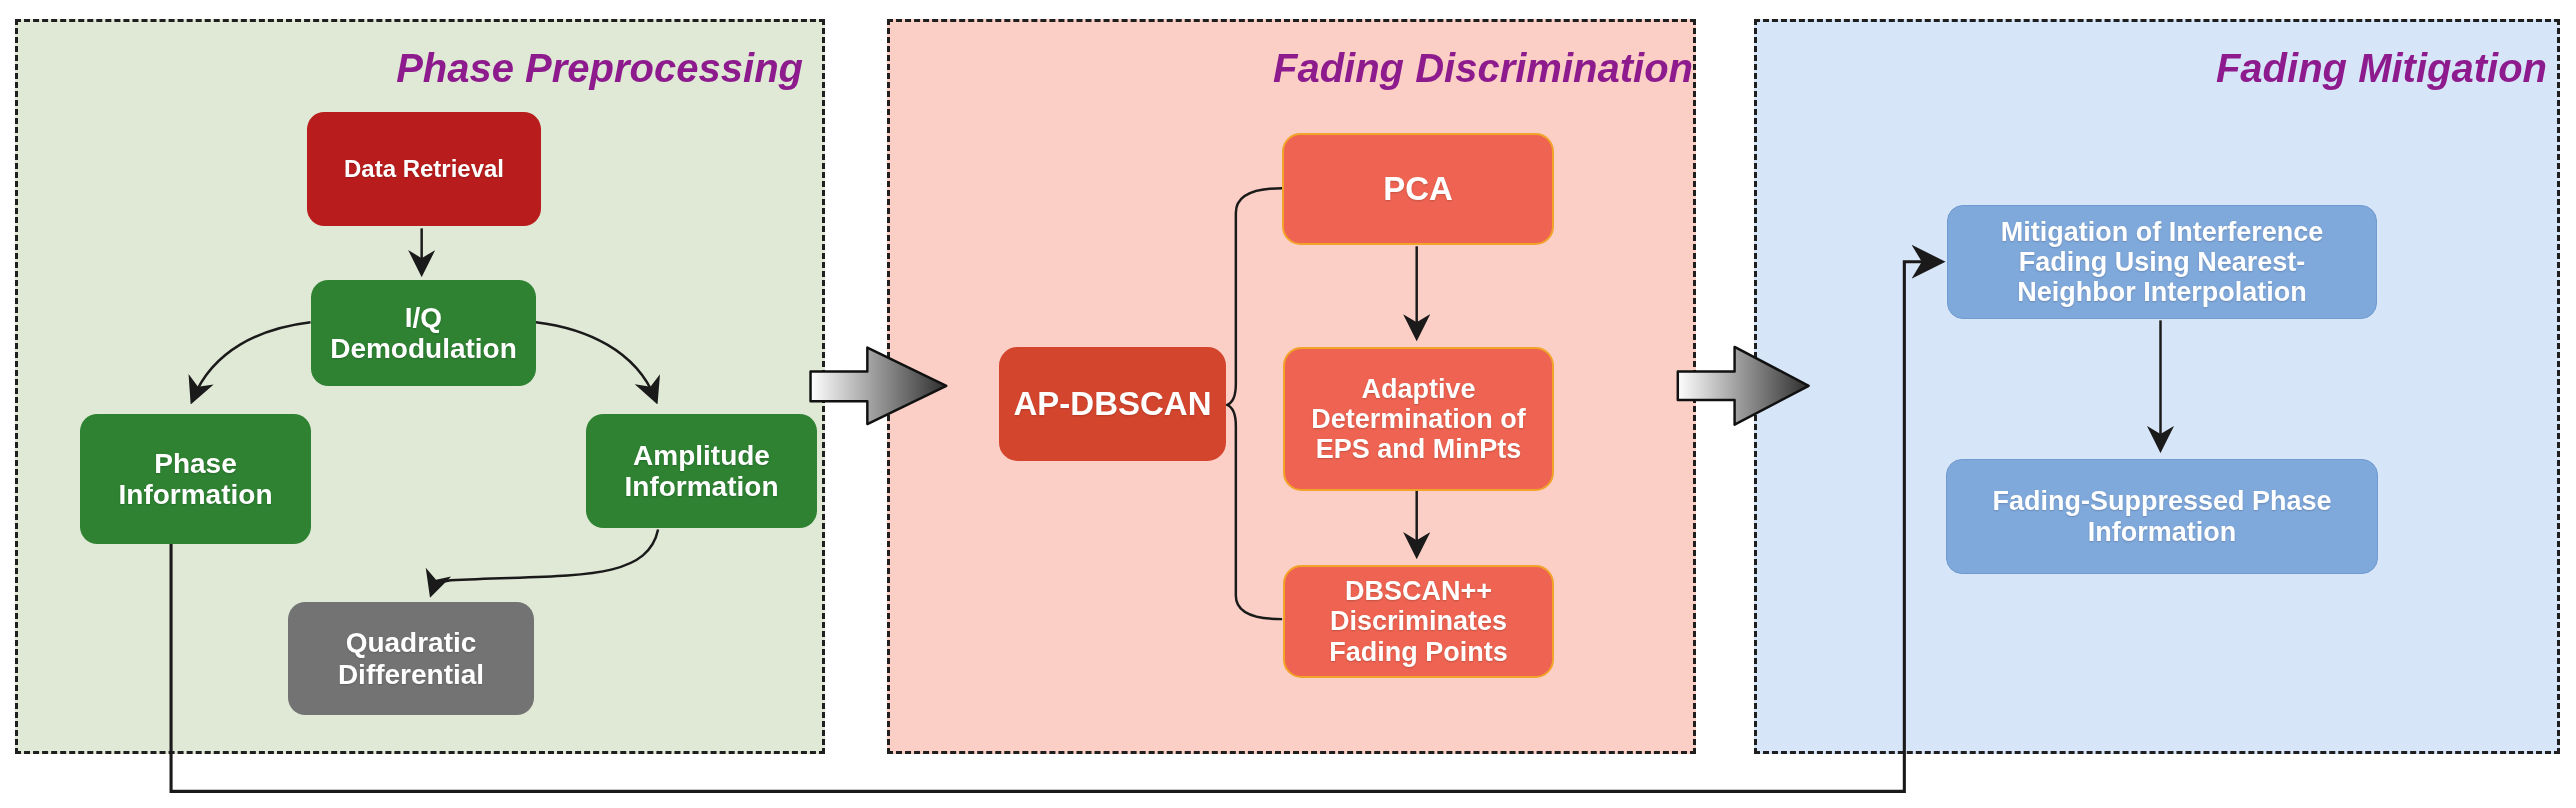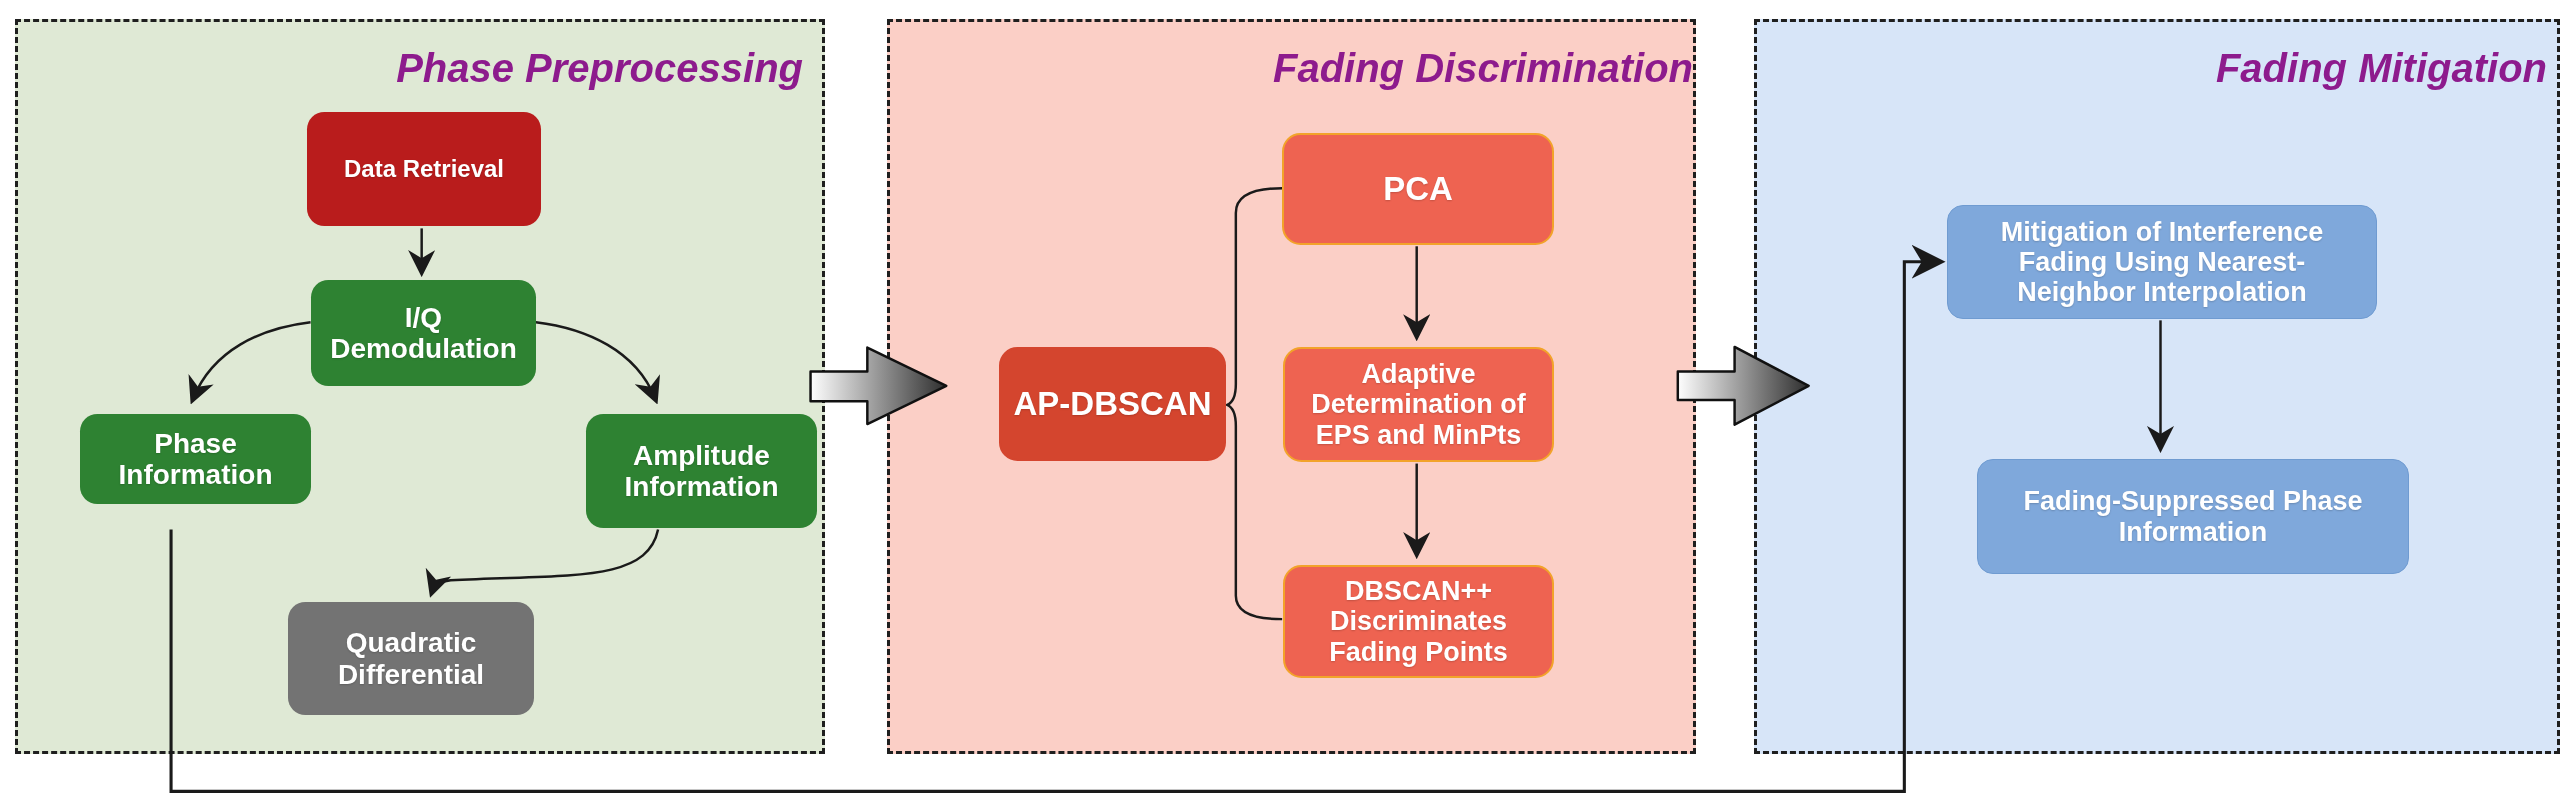--- a/index.html
+++ b/index.html
@@ -58,34 +58,34 @@
 
   <path d="M3500,519 L3500,723" fill="none" stroke-width="4" marker-end="url(#ah)" style="stroke: rgb(26, 26, 26);"></path>
 
   <polygon points="1313,602 1405,602 1405,563 1533,625 1405,687 1405,650 1313,650" fill="url(#grayGrad)" stroke="#111111" stroke-width="4" stroke-linejoin="round"></polygon>
   <polygon points="2718,602 2810,602 2810,562 2930,625 2810,688 2810,648 2718,648" fill="url(#grayGrad)" stroke="#111111" stroke-width="4" stroke-linejoin="round"></polygon>
 </svg>
 
 <div class="node green" style="left: 307px; top: 112px; width: 234px; height: 114px; font-size: 24px; background: #b91c1c;">Data Retrieval</div>
 <div class="node green" style="left: 311px; top: 280px; width: 225px; height: 106px; font-size: 28px; background: rgb(46, 130, 50);">I/Q
 Demodulation</div>
-<div class="node green" style="left: 80px; top: 414px; width: 231px; height: 90px; font-size: 28px; background: rgb(46, 130, 50);">Phase
+<div class="node green" style="left: 80px; top: 414px; width: 231px; height: 130px; font-size: 28px; background: rgb(46, 130, 50);">Phase
 Information</div>
 <div class="node green" style="left: 543px; top: 414px; width: 231px; height: 114px; font-size: 28px; background: rgb(46, 130, 50); margin-left: 43px;">Amplitude
 Information</div>
 <div class="node green" style="left: 288px; top: 602px; width: 246px; height: 113px; font-size: 28px; background: #737373;">Quadratic
 Differential</div>
 
 <div class="node red" style="left: 999px; top: 347px; width: 227px; height: 114px; font-size: 33px; background: rgb(212, 69, 46); border-color: rgb(212, 69, 46);">AP-DBSCAN</div>
 <div class="node red" style="left: 1282px; top: 133px; width: 272px; height: 112px; font-size: 33px; background: rgb(238, 99, 81); border-color: rgb(242, 163, 42);">PCA</div>
-<div class="node red" style="left: 1283px; top: 347px; width: 271px; height: 115px; font-size: 27px; background: rgb(238, 99, 81); border-color: rgb(242, 163, 42);">Adaptive
+<div class="node red" style="left: 1283px; top: 347px; width: 271px; height: 144px; font-size: 27px; background: rgb(238, 99, 81); border-color: rgb(242, 163, 42);">Adaptive
 Determination of
 EPS and MinPts</div>
 <div class="node red" style="left: 1283px; top: 565px; width: 271px; height: 113px; font-size: 27px; background: rgb(238, 99, 81); border-color: rgb(242, 163, 42);">DBSCAN++
 Discriminates
 Fading Points</div>
 
 <div class="node blue" style="left: 1947px; top: 205px; width: 430px; height: 114px; font-size: 27px; background: rgb(127, 168, 219); border-color: rgb(111, 155, 209);">Mitigation of Interference
 Fading Using Nearest-
 Neighbor Interpolation</div>
-<div class="node blue" style="left: 1946px; top: 459px; width: 432px; height: 115px; font-size: 27px; background: rgb(127, 168, 219); border-color: rgb(111, 155, 209); margin-left: 31px;">Fading-Suppressed Phase
+<div class="node blue" style="left: 1946px; top: 459px; width: 432px; height: 115px; font-size: 27px; background: rgb(127, 168, 219); border-color: rgb(111, 155, 209);">Fading-Suppressed Phase
 Information</div>
 
 
 </body></html>

